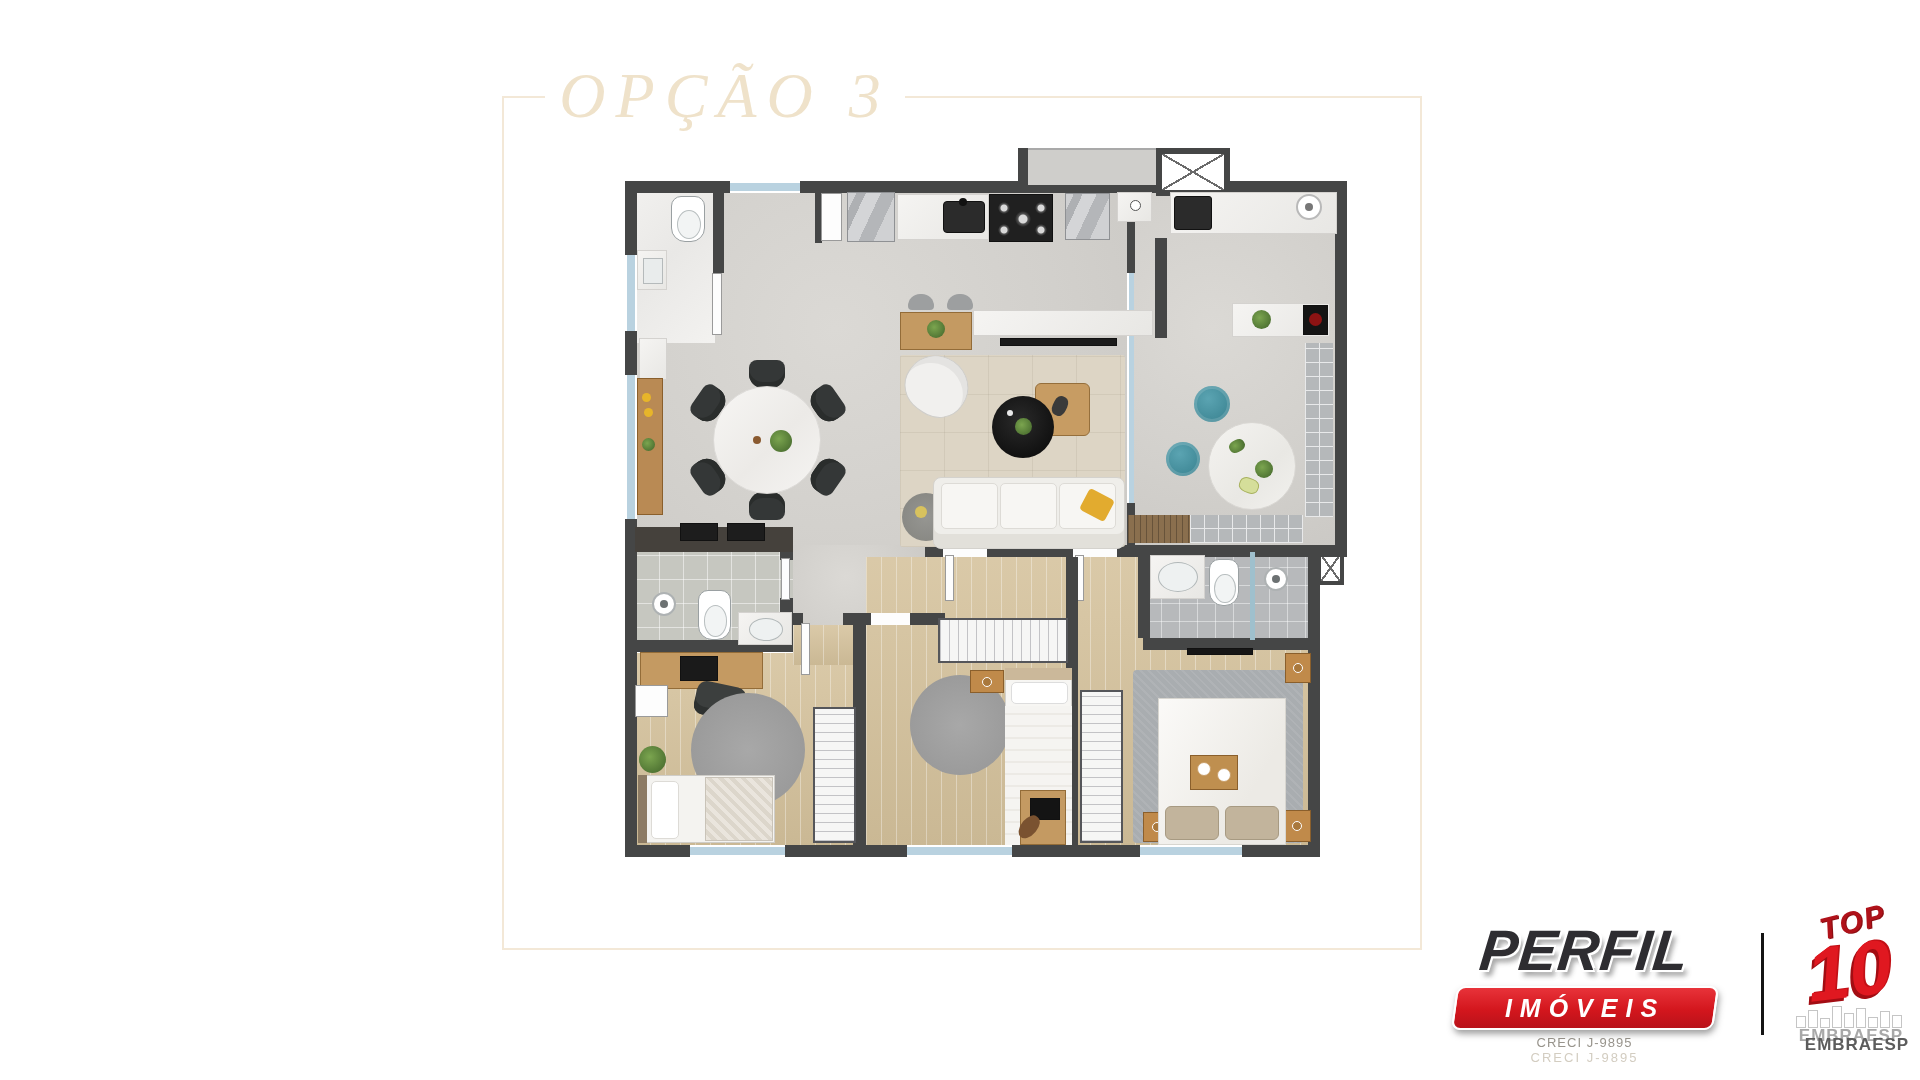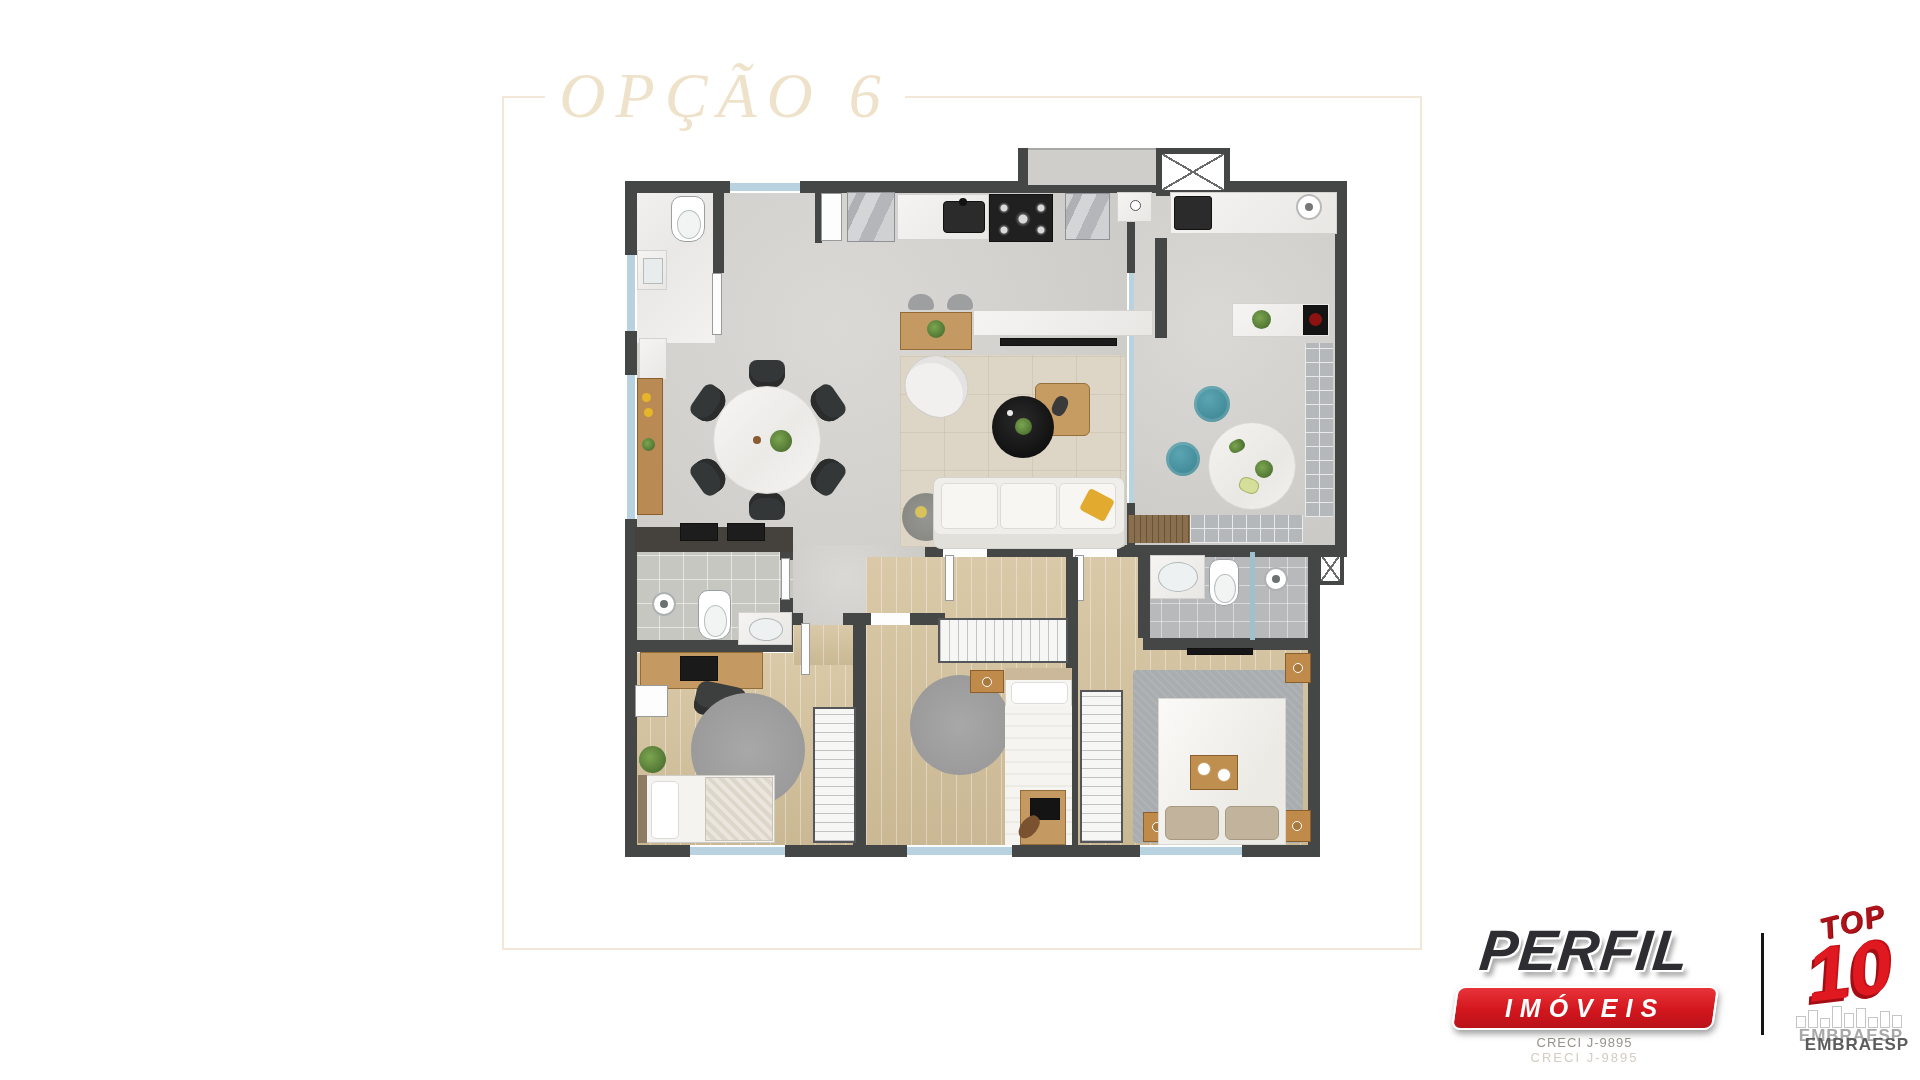--- a/index.html
+++ b/index.html
@@ -79,21 +79,21 @@
       letter-spacing:1px;color:#a8a8a8;filter:blur(.6px);}
   #embraesp-main{position:absolute;left:8px;top:9px;width:100%;font-weight:700;font-size:17px;
       letter-spacing:1px;color:#5c5c5c;}
 </style>
 </head>
 <body>
 
 <div id="stage">
 
   <div id="frame"></div>
-  <div id="plan-title">OPÇÃO 6</div>
+  <div id="plan-title">OPÇÃO 3</div>
 
   <div id="plan">
 
     <div class="floor-concrete" style="left:10px;top:45px;width:500px;height:362px;"></div>
     <div class="floor-concrete" style="left:505px;top:45px;width:205px;height:362px;"></div>
     <div class="floor-concrete" style="left:168px;top:407px;width:132px;height:80px;"></div>
     <div class="floor-marble" style="left:10px;top:45px;width:80px;height:160px;"></div>
     <div class="floor-tile-gray" style="left:10px;top:414px;width:158px;height:100px;"></div>
     <div class="floor-wood" style="left:10px;top:515px;width:233px;height:192px;"></div>
     <div class="floor-wood" style="left:168px;top:487px;width:75px;height:40px;"></div>

